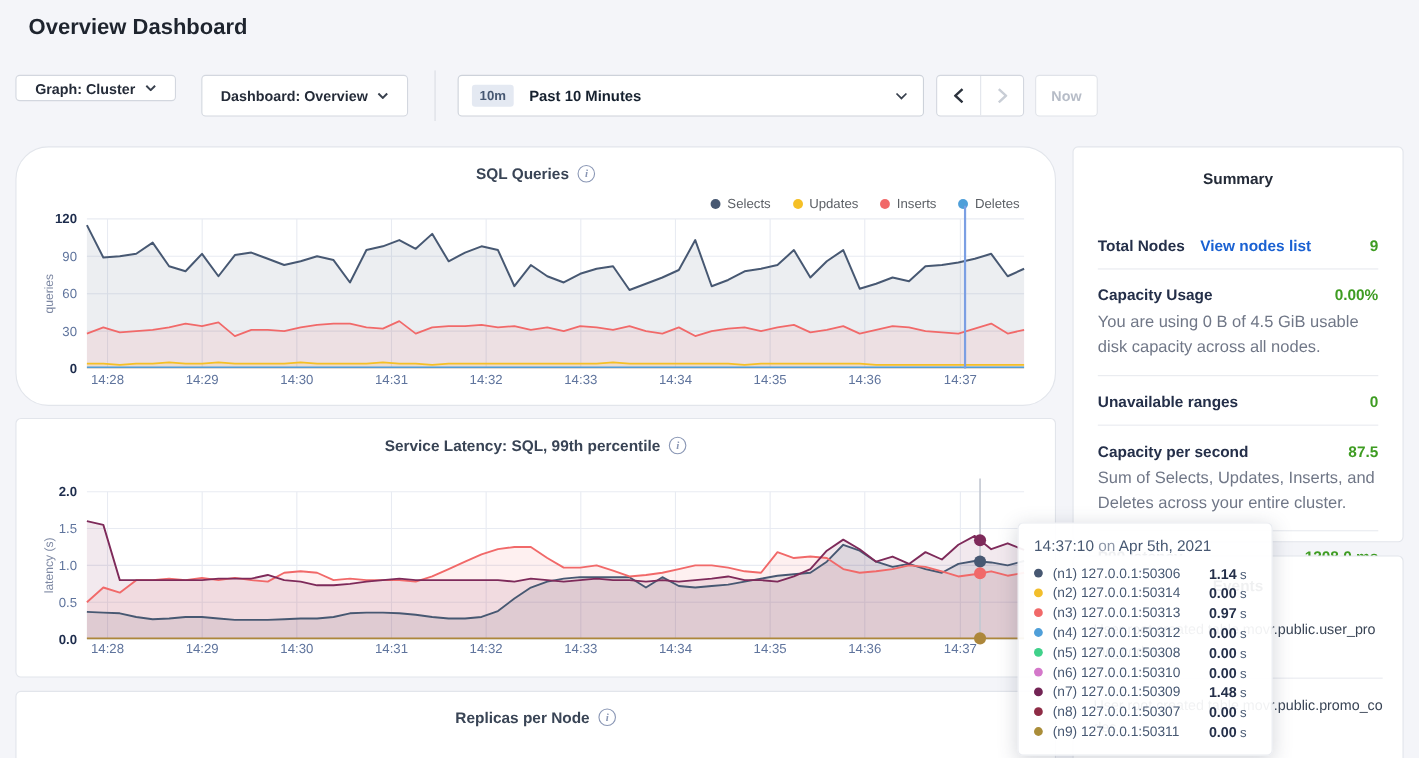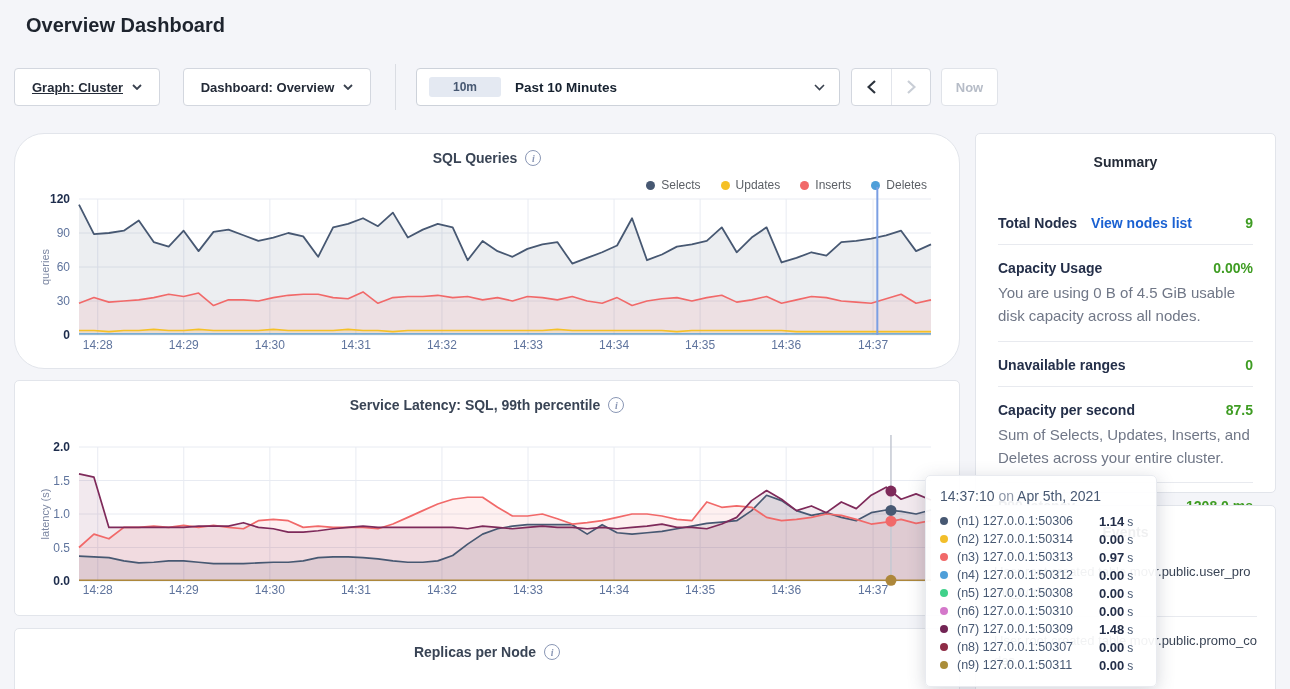--- a/index.html
+++ b/index.html
@@ -8,21 +8,21 @@
   .abs { position:absolute; }
 
   .page-title { left:14px; top:14px; font-size:20px; font-weight:700; color:#1e242e;margin-left:12px; }
 
   .btn { display:flex; align-items:center; justify-content:center; gap:9px; background:#fff;
          border:1px solid #d3d7df; border-radius:4px; font-size:13px; font-weight:700; color:#242b38; cursor:pointer; }
   .ctrl-divider { width:1px; background:#dadde3; }
 
   .timebox { display:flex; align-items:center; background:#fff; border:1px solid #cdd2da; border-radius:4px; cursor:pointer; }
   .time-badge { margin-left:12px; background:#e4e9f2; color:#475872; font-size:12px; font-weight:700;
-                padding:3px 24px; border-radius:3px; }
+                padding:3px 7px; border-radius:3px; }
   .time-label { margin-left:14px; font-size:13.5px; font-weight:700; color:#16212f; }
   .timebox .chev { margin-left:auto; margin-right:14px; }
 
   .arrow-group { display:flex; background:#fff; border:1px solid #d3d7df; border-radius:4px; overflow:hidden; }
   .arrow-btn { width:39px; display:flex; align-items:center; justify-content:center; cursor:pointer; }
   .arrow-btn + .arrow-btn { border-left:1px solid #e2e5eb; }
   .now-btn { background:#fff; border:1px solid #e0e3e9; border-radius:4px; display:flex; align-items:center;
              justify-content:center; font-size:13px; font-weight:700; color:#b6bcc7; }
 
   .card { background:#fff; border:1px solid #e2e5eb; border-radius:5px; }
@@ -61,21 +61,21 @@
   .tt-val { font-size:13px; font-weight:700; color:#242f49; }
   .tt-unit { font-weight:400; color:#475872; margin-left:3px; font-size:12px; }
 
   svg text { font-family:"Liberation Sans", sans-serif; }
 </style>
 </head>
 <body>
 
 <div class="abs page-title">Overview Dashboard</div>
 
-<div class="abs btn" style="left:14px; top:68px; width:146px; height:38px;text-decoration:underline;">
+<div class="abs btn" style="left:14px; top:68px; width:146px; height:24px;">
   <span>Graph: Cluster</span>
   <svg width="10" height="6" viewBox="0 0 10 6">
       <path d="M1 1l4 4 4-4" fill="none" stroke="#39414e" stroke-width="1.8"></path>
     </svg>
 </div>
 <div class="abs btn" style="left:183px; top:68px; width:188px; height:38px;">
   <span>Dashboard: Overview</span>
   <svg width="10" height="6" viewBox="0 0 10 6">
       <path d="M1 1l4 4 4-4" fill="none" stroke="#39414e" stroke-width="1.8"></path>
     </svg>

